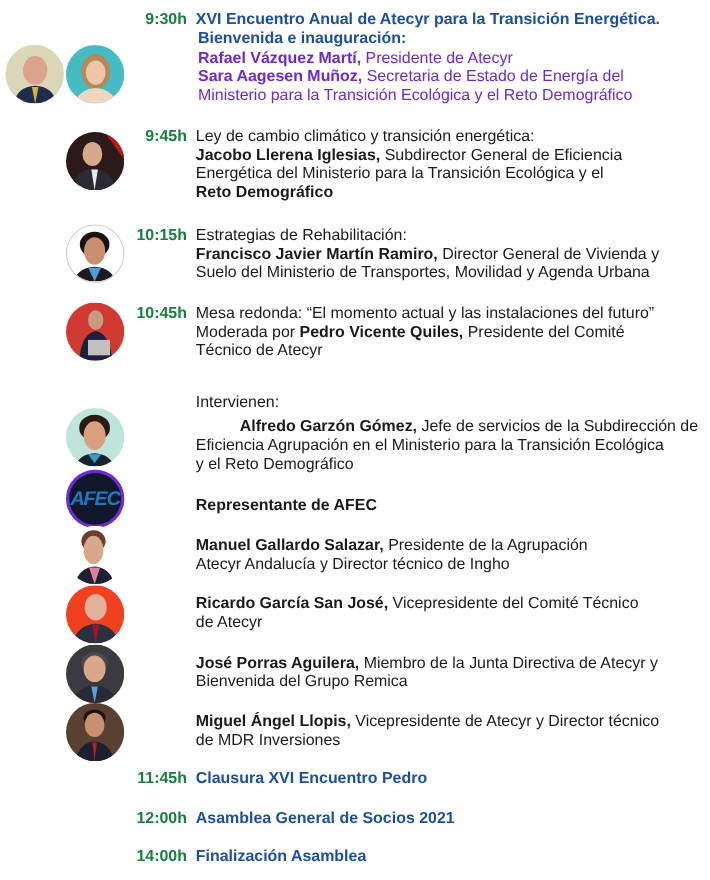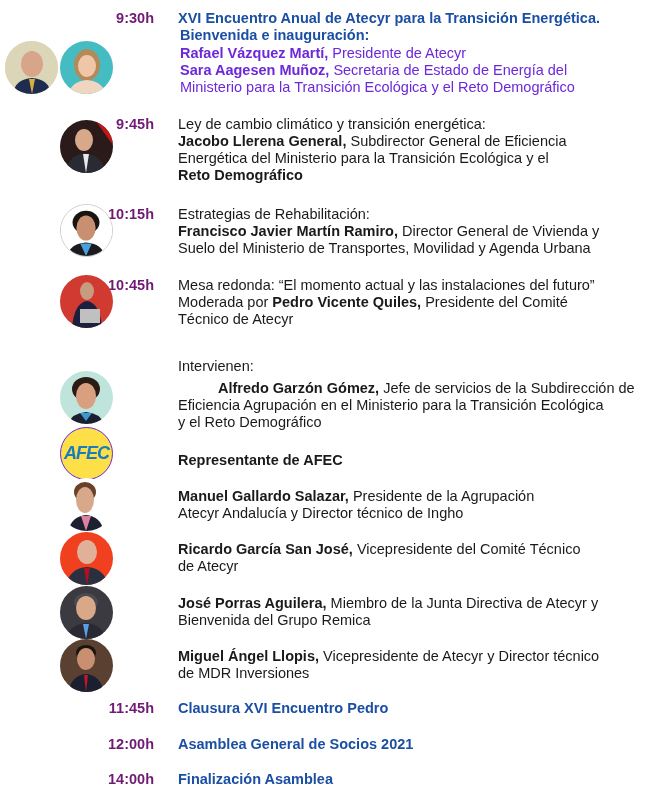--- a/index.html
+++ b/index.html
@@ -1,24 +1,24 @@
 <!DOCTYPE html>
 <html><head>
 <meta charset="utf-8">
 <style>
   html,body{margin:0;padding:0;background:#fff;}
   body{width:645px;height:800px;position:relative;overflow:hidden;font-family:"Liberation Sans",sans-serif;font-size:14.5px;line-height:17px;color:#1a1a1a;}
-  .time{position:absolute;font-weight:bold;color:#701a75;text-align:right;width:58px;left:96px;}
+  .time{position:absolute;font-weight:bold;color:#15803d;text-align:right;width:58px;left:112px;}
   .txt{position:absolute;left:178px;width:462px;}
   .blue{color:#1b4fa3;font-weight:bold;}
   .green{color:#6d28d9;}
   .b{font-weight:bold;}
   .avatar{position:absolute;width:53px;height:53px;border-radius:50%;overflow:hidden;}
   .avatar svg{width:100%;height:100%;display:block;}
-  .afec{background:#fde047;border:1px solid #6d28d9;box-sizing:border-box;display:flex;align-items:center;justify-content:center;}
+  .afec{background:#0f172a;border:3px solid #6d28d9;box-sizing:border-box;display:flex;align-items:center;justify-content:center;}
   .afec span{font-weight:bold;font-style:italic;color:#1a7cc0;font-size:18px;letter-spacing:-1px;}
 </style>
 </head>
 <body>
 
 <div class="time" style="top:10px;">9:30h</div>
 <div class="txt blue" style="top:10px;">XVI Encuentro Anual de Atecyr para la Transición Energética.</div>
 <div class="txt blue" style="top:27px;left:180px;">Bienvenida e inauguración:</div>
 <div class="txt green" style="top:45px;left:180px;"><span class="b">Rafael Vázquez Martí,</span> <span>Presidente de Atecyr</span></div>
 <div class="txt green" style="top:62px;left:180px;"><span class="b">Sara Aagesen Muñoz,</span> <span>Secretaria de Estado de Energía del</span></div>
@@ -36,21 +36,21 @@
   <svg viewBox="0 0 53 53">
       <rect width="53" height="53" fill="#45bcc2"></rect>
       <ellipse cx="27" cy="24" rx="13" ry="16" fill="#b48a5a"></ellipse>
       <ellipse cx="27" cy="25" rx="9" ry="11" fill="#efc6a8"></ellipse>
       <path d="M8 53 Q12 40 27 39 Q42 40 46 53Z" fill="#f0d6c0"></path>
     </svg>
 </div>
 
 <div class="time" style="top:116px;">9:45h</div>
 <div class="txt" style="top:116px;">Ley de cambio climático y transición energética:</div>
-<div class="txt" style="top:133px;"><span class="b">Jacobo Llerena General,</span> <span>Subdirector General de Eficiencia</span></div>
+<div class="txt" style="top:133px;"><span class="b">Jacobo Llerena Iglesias,</span> <span>Subdirector General de Eficiencia</span></div>
 <div class="txt" style="top:150px;">Energética del Ministerio para la Transición Ecológica y el</div>
 <div class="txt" style="top:167px;font-weight:bold;">Reto Demográfico</div>
 <div class="avatar" style="left:60px;top:120px;">
   <svg viewBox="0 0 53 53">
       <rect width="53" height="53" fill="#2a1a1a"></rect>
       <path d="M35 0 L53 0 L53 25Z" fill="#c01818"></path>
       <ellipse cx="24" cy="20" rx="9" ry="11" fill="#d8a88a"></ellipse>
       <path d="M5 53 Q8 35 25 33 Q42 35 46 53Z" fill="#2a2a34"></path>
       <path d="M23 34 L26 53 L29 34Z" fill="#e8e8e8"></path>
     </svg>

